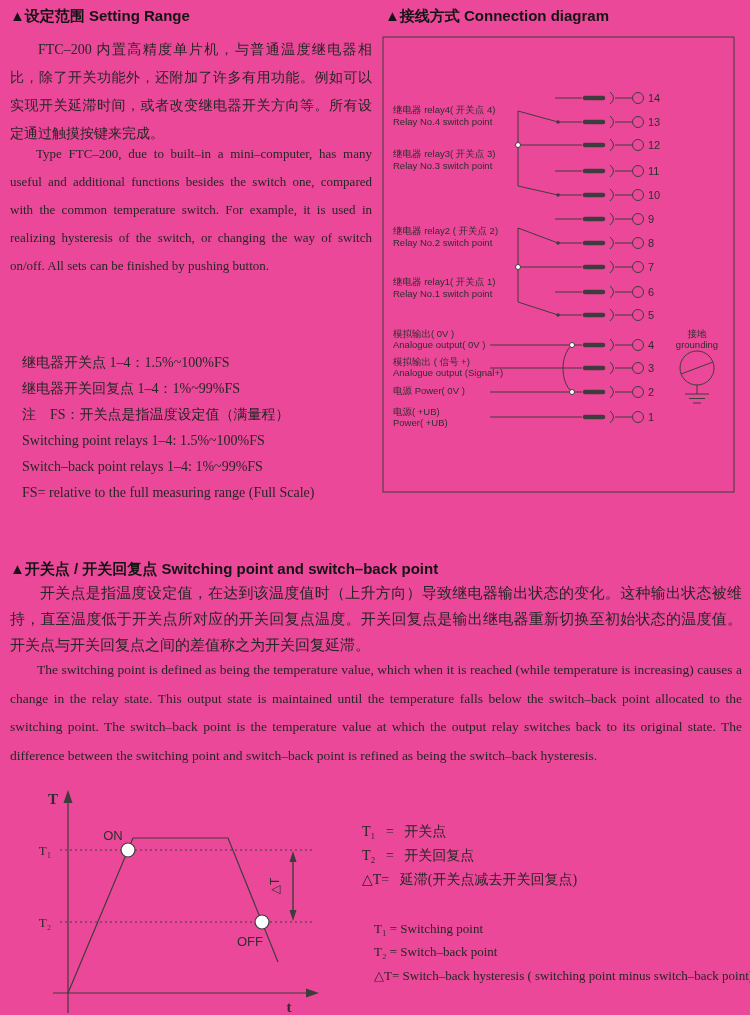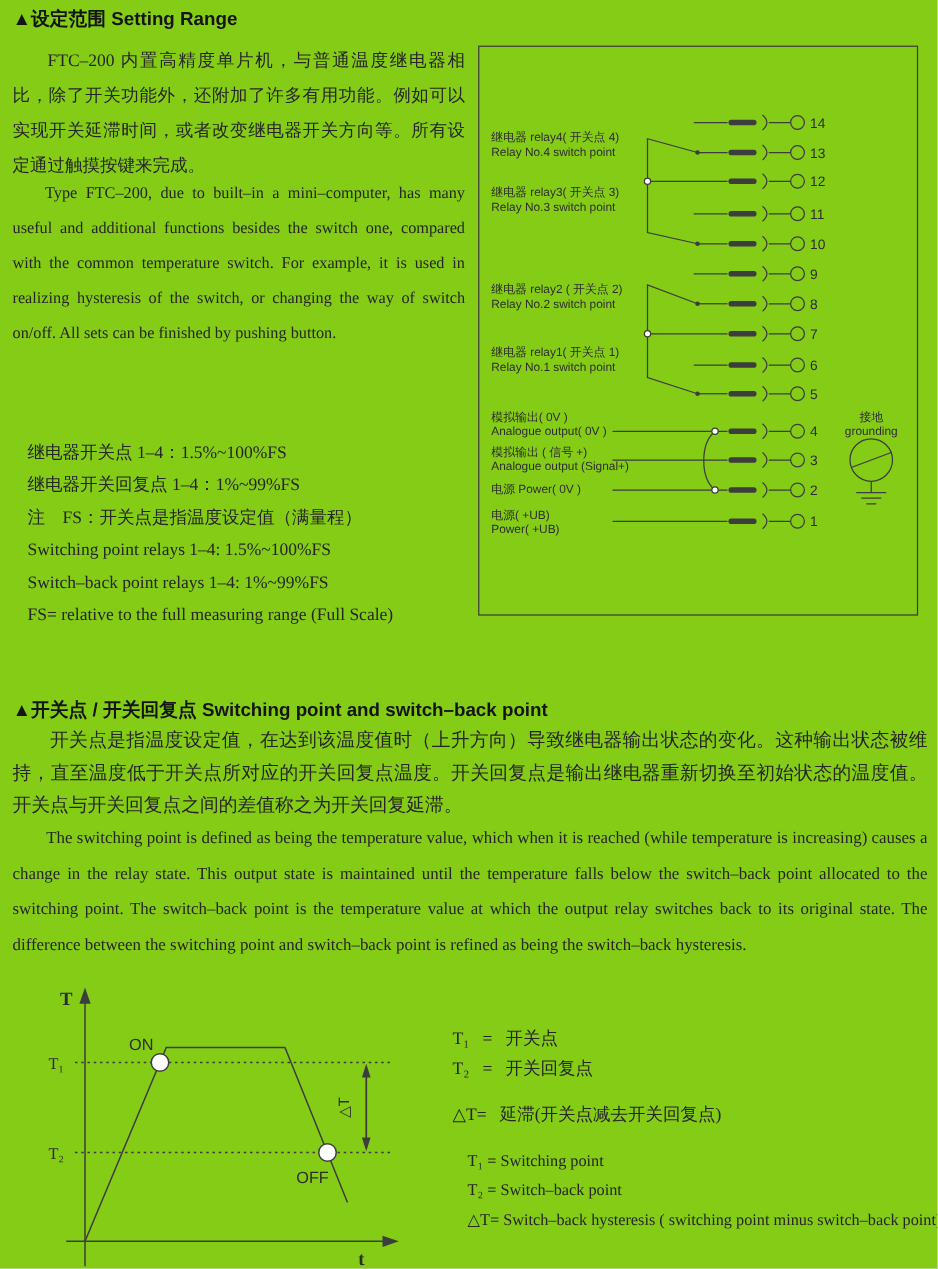--- a/index.html
+++ b/index.html
@@ -1,17 +1,17 @@
 <!DOCTYPE html>
 <html><head>
 <meta charset="utf-8">
 <style>
   html,body{margin:0;padding:0;background:#e8e8e8;}
   .page{
-    position:relative;width:750px;height:1015px;background:#84cc16;
+    position:relative;width:750px;height:1015px;background:#ec4899;
     font-family:"Liberation Sans",sans-serif;color:#2e2e2e;overflow:hidden;
     margin:0 auto;
   }
   .abs{position:absolute;}
   .h1{font:bold 15px/19px "Liberation Sans",sans-serif;color:#141414;}
   .h2line{font:bold 15.5px/23px "Liberation Sans",sans-serif;color:#141414;}
   .cn-para{font:14px/28px "Liberation Serif",serif;color:#262626;text-align:justify;text-indent:2em;}
   .en-para{font:13px/28px "Liberation Serif",serif;color:#262626;text-align:justify;text-indent:2em;}
   .cn-para3{font:15px/26px "Liberation Serif",serif;color:#262626;text-align:justify;text-indent:2em;}
   .en-para3{font:13.5px/28.5px "Liberation Serif",serif;color:#262626;text-align:justify;text-indent:2em;}
@@ -37,20 +37,21 @@
 
   <div class="abs" style="left:22px;top:350px;width:355px;">
     <div class="spec-line">继电器开关点 1–4：1.5%~100%FS</div>
     <div class="spec-line">继电器开关回复点 1–4：1%~99%FS</div>
     <div class="spec-line">注　FS：开关点是指温度设定值（满量程）</div>
     <div class="spec-line">Switching point relays 1–4: 1.5%~100%FS</div>
     <div class="spec-line">Switch–back point relays 1–4: 1%~99%FS</div>
     <div class="spec-line">FS= relative to the full measuring range (Full Scale)</div>
   </div>
 
+  <div class="abs h1" style="left:385px;top:6px;width:360px;">▲接线方式  Connection diagram</div>
 
   <svg class="abs" style="left:381px;top:36px;" width="360" height="462" viewBox="0 0 360 462">
     <g stroke="#3d3d3d" stroke-width="1" fill="none">
       <rect x="2" y="1" width="351" height="455"></rect>
 
       <g>
         <line x1="174" y1="62" x2="201" y2="62"></line>
           <line x1="204" y1="62" x2="222" y2="62" stroke-width="4.5" stroke-linecap="round"></line>
           <path d="M229,56 q7,6 0,12"></path>
           <line x1="234" y1="62" x2="251" y2="62"></line>
@@ -263,18 +264,18 @@
     <text x="274" y="230" class="serif" font-size="15" font-weight="bold" text-anchor="middle">t</text>
     <text x="30" y="73" class="serif" font-size="13" text-anchor="middle">T₁</text>
     <text x="30" y="145" class="serif" font-size="13" text-anchor="middle">T₂</text>
     <text x="98" y="58" font-size="13" text-anchor="middle">ON</text>
     <text x="235" y="164" font-size="13" text-anchor="middle">OFF</text>
     <text transform="translate(264,104) rotate(-90)" font-size="12" text-anchor="middle">△T</text>
   </svg>
 
   <div class="abs legend-row" style="left:362px;top:822px;">T₁   =   开关点</div>
   <div class="abs legend-row" style="left:362px;top:846px;">T₂   =   开关回复点</div>
-  <div class="abs legend-row" style="left:362px;top:870px;margin-top:13px;">△T=   延滞(开关点减去开关回复点)</div>
+  <div class="abs legend-row" style="left:362px;top:870px;">△T=   延滞(开关点减去开关回复点)</div>
   <div class="abs legend-row en" style="left:362px;top:919px;">T₁ = Switching point</div>
   <div class="abs legend-row en" style="left:362px;top:942px;">T₂ = Switch–back point</div>
   <div class="abs legend-row en" style="left:362px;top:966px;">△T= Switch–back hysteresis ( switching point minus switch–back point)</div>
 
 </div>
 
 </body></html>

